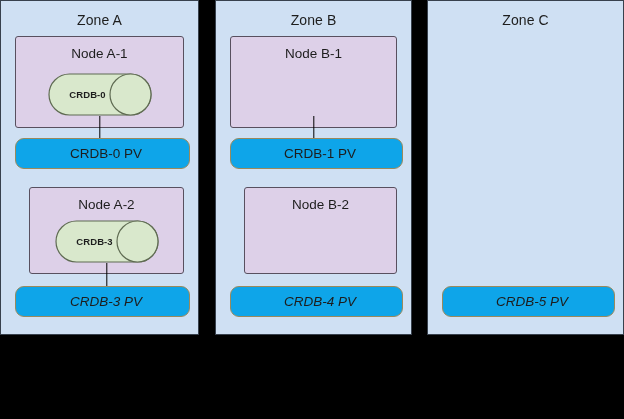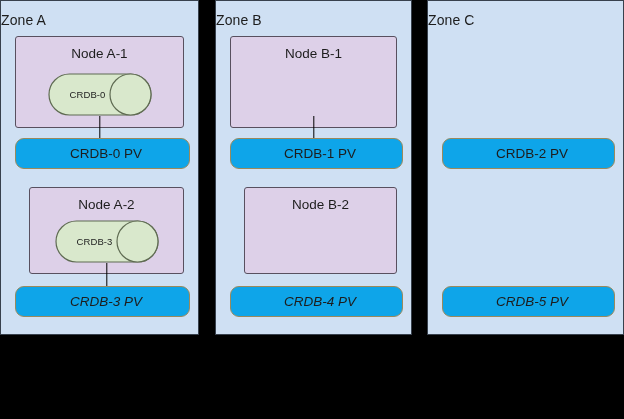--- a/index.html
+++ b/index.html
@@ -26,20 +26,21 @@
   }
   #zone-0 { left: 0px;   width: 199px; }
   #zone-1 { left: 215px; width: 197px; }
   #zone-2 { left: 427px; width: 197px; }
 
   .zone-title {
     position: absolute;
     top: 11px;
     left: 0;
     right: 0;
+    text-align: center;
     font-size: 14px;
     color: #1d1d1d;
     letter-spacing: .1px;
   }
 
   
   .node {
     position: absolute;
     background: #ddd0e8;
     border: 1.2px solid #58505f;
@@ -86,20 +87,21 @@
     top: 0;
     left: 0;
     width: 80px;
     height: 100%;
     display: flex;
     align-items: center;
     justify-content: center;
     font-size: 9.5px;
     color: #1d1d1d;
     letter-spacing: .1px;
+    font-weight: bold;
   }
 
   
   .connector {
     position: absolute;
     width: 1.4px;
     background: #000000;
     left: 50%;
     transform: translateX(-50%);
   }
@@ -172,16 +174,15 @@
     <div class="node-label">Node B-2</div>
   </div>
 
   <div class="pv slot-bottom">CRDB-4 PV</div>
 </div>
 
 <div class="zone" id="zone-2">
   <div class="zone-title">Zone C</div>
 
 
-  <div class="pv slot-top">CRDB-2 PV</div>
 
   <div class="pv slot-bottom">CRDB-5 PV</div>
 </div>
 
 </body></html>

